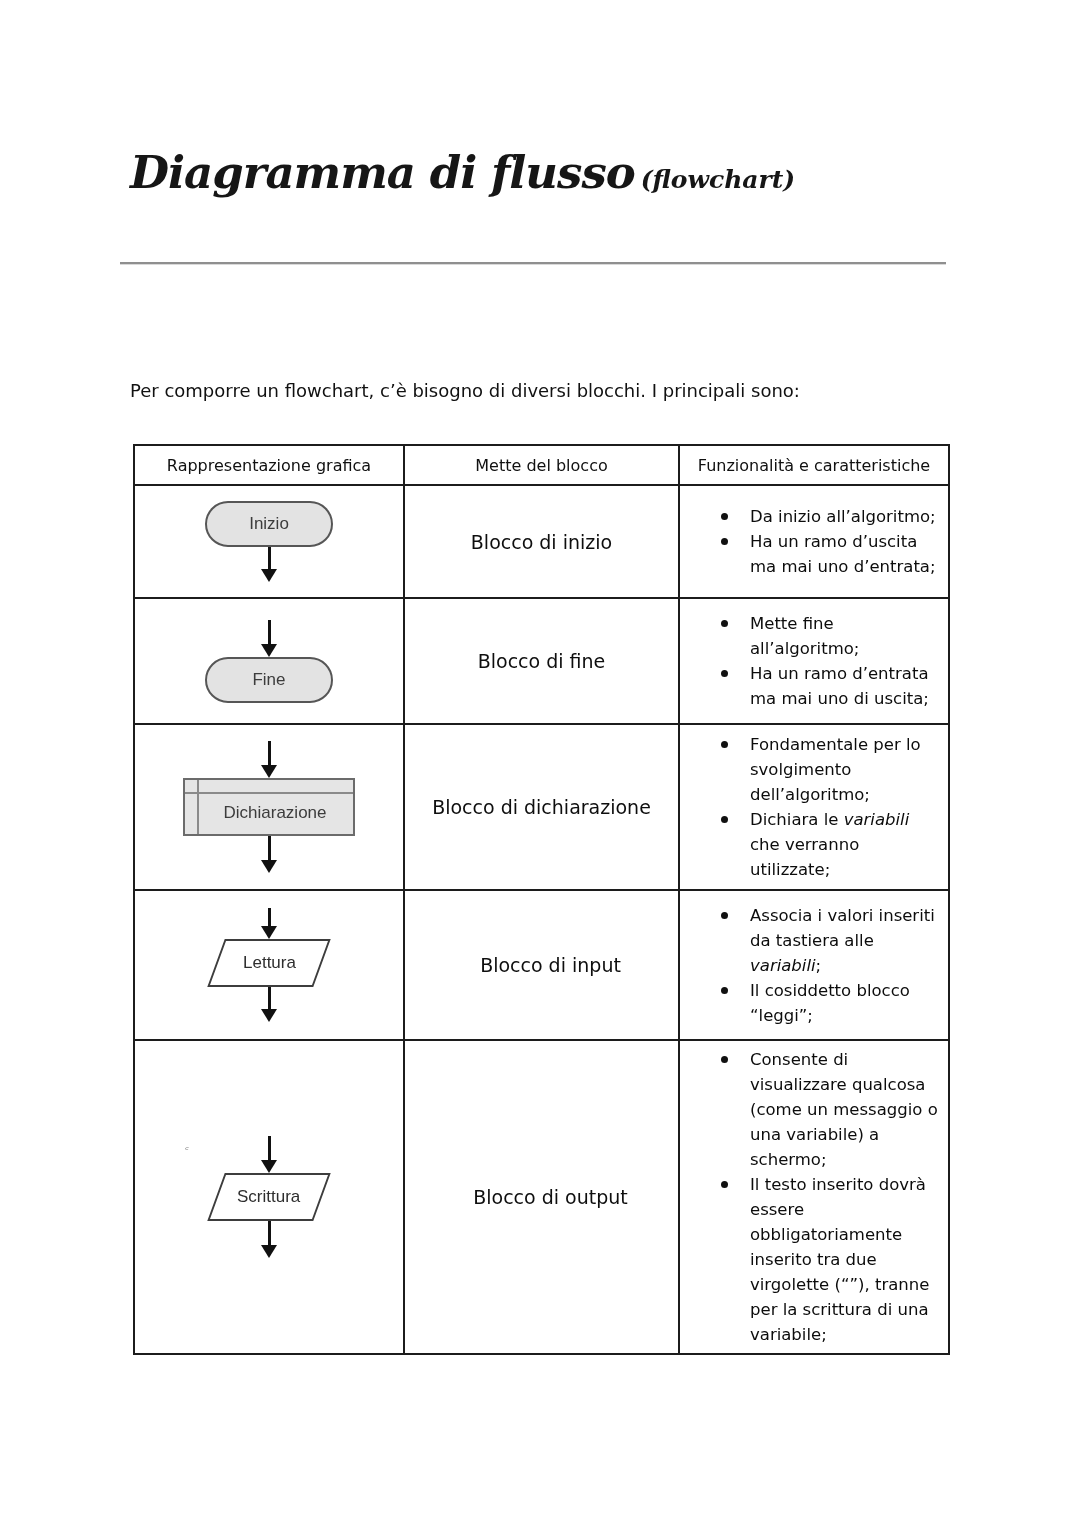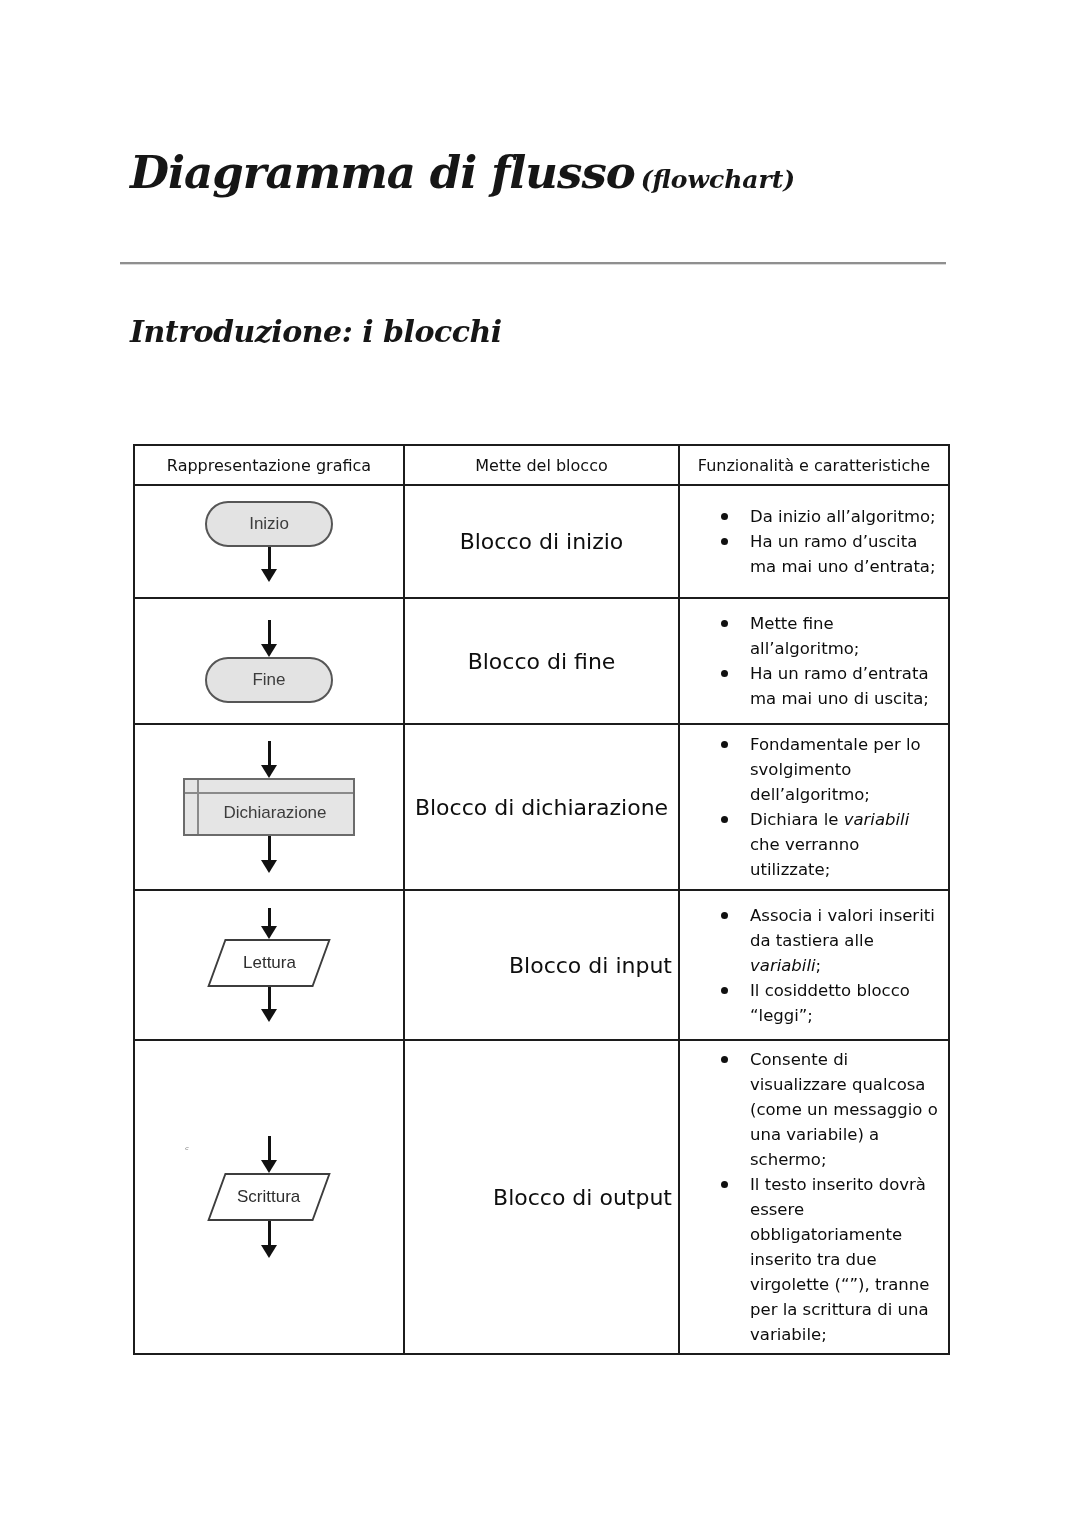--- a/index.html
+++ b/index.html
@@ -48,22 +48,22 @@
   }
   tr.r1 td { height:113px; }
   tr.r2 td { height:126px; }
   tr.r3 td { height:166px; }
   tr.r4 td { height:150px; }
   tr.r5 td { height:266px; }
 
   .shape-cell { text-align:center; position:relative; }
   .shape-stack { display:flex; flex-direction:column; align-items:center; }
 
-  .name-cell { font-size:22px; color:#0e0e0e; text-align:center; padding:0 6px;margin-left:8px; }
-  .name-cell.left { text-align:right; padding-left:24px; }
+  .name-cell { font-size:19px; color:#0e0e0e; text-align:center; padding:0 6px;margin-left:8px; }
+  .name-cell.left { text-align:center; padding-left:24px; }
 
   .feat-cell { padding:6px 0;border-radius:6px; }
   ul.features { list-style:none; margin:0; padding:0 8px 0 40px; }
   ul.features li {
     position:relative; padding-left:30px;
     font-size:16.5px; line-height:25px; color:#0c0c0c;
   }
   ul.features li::before {
     content:""; position:absolute; left:1px; top:9px;
     width:7px; height:7px; border-radius:50%; background:#111;
@@ -111,22 +111,22 @@
 </style>
 </head>
 <body>
 
 <div class="page">
 
   <h1 class="doc-title"><span>Diagramma di flusso</span><span class="title-suffix">(flowchart)</span></h1>
 
   <div class="rule"></div>
 
-  <h2 class="section-heading">Introduzione: i blocchi</h2>
-
+
+  <p class="intro">Per comporre un flowchart, c’è bisogno di diversi blocchi. I principali sono:</p>
 
   <table class="blocks-table">
     <colgroup>
       <col style="width:270px">
       <col style="width:275px">
       <col style="width:270px">
     </colgroup>
     <thead>
       <tr>
         <th>Rappresentazione grafica</th>

